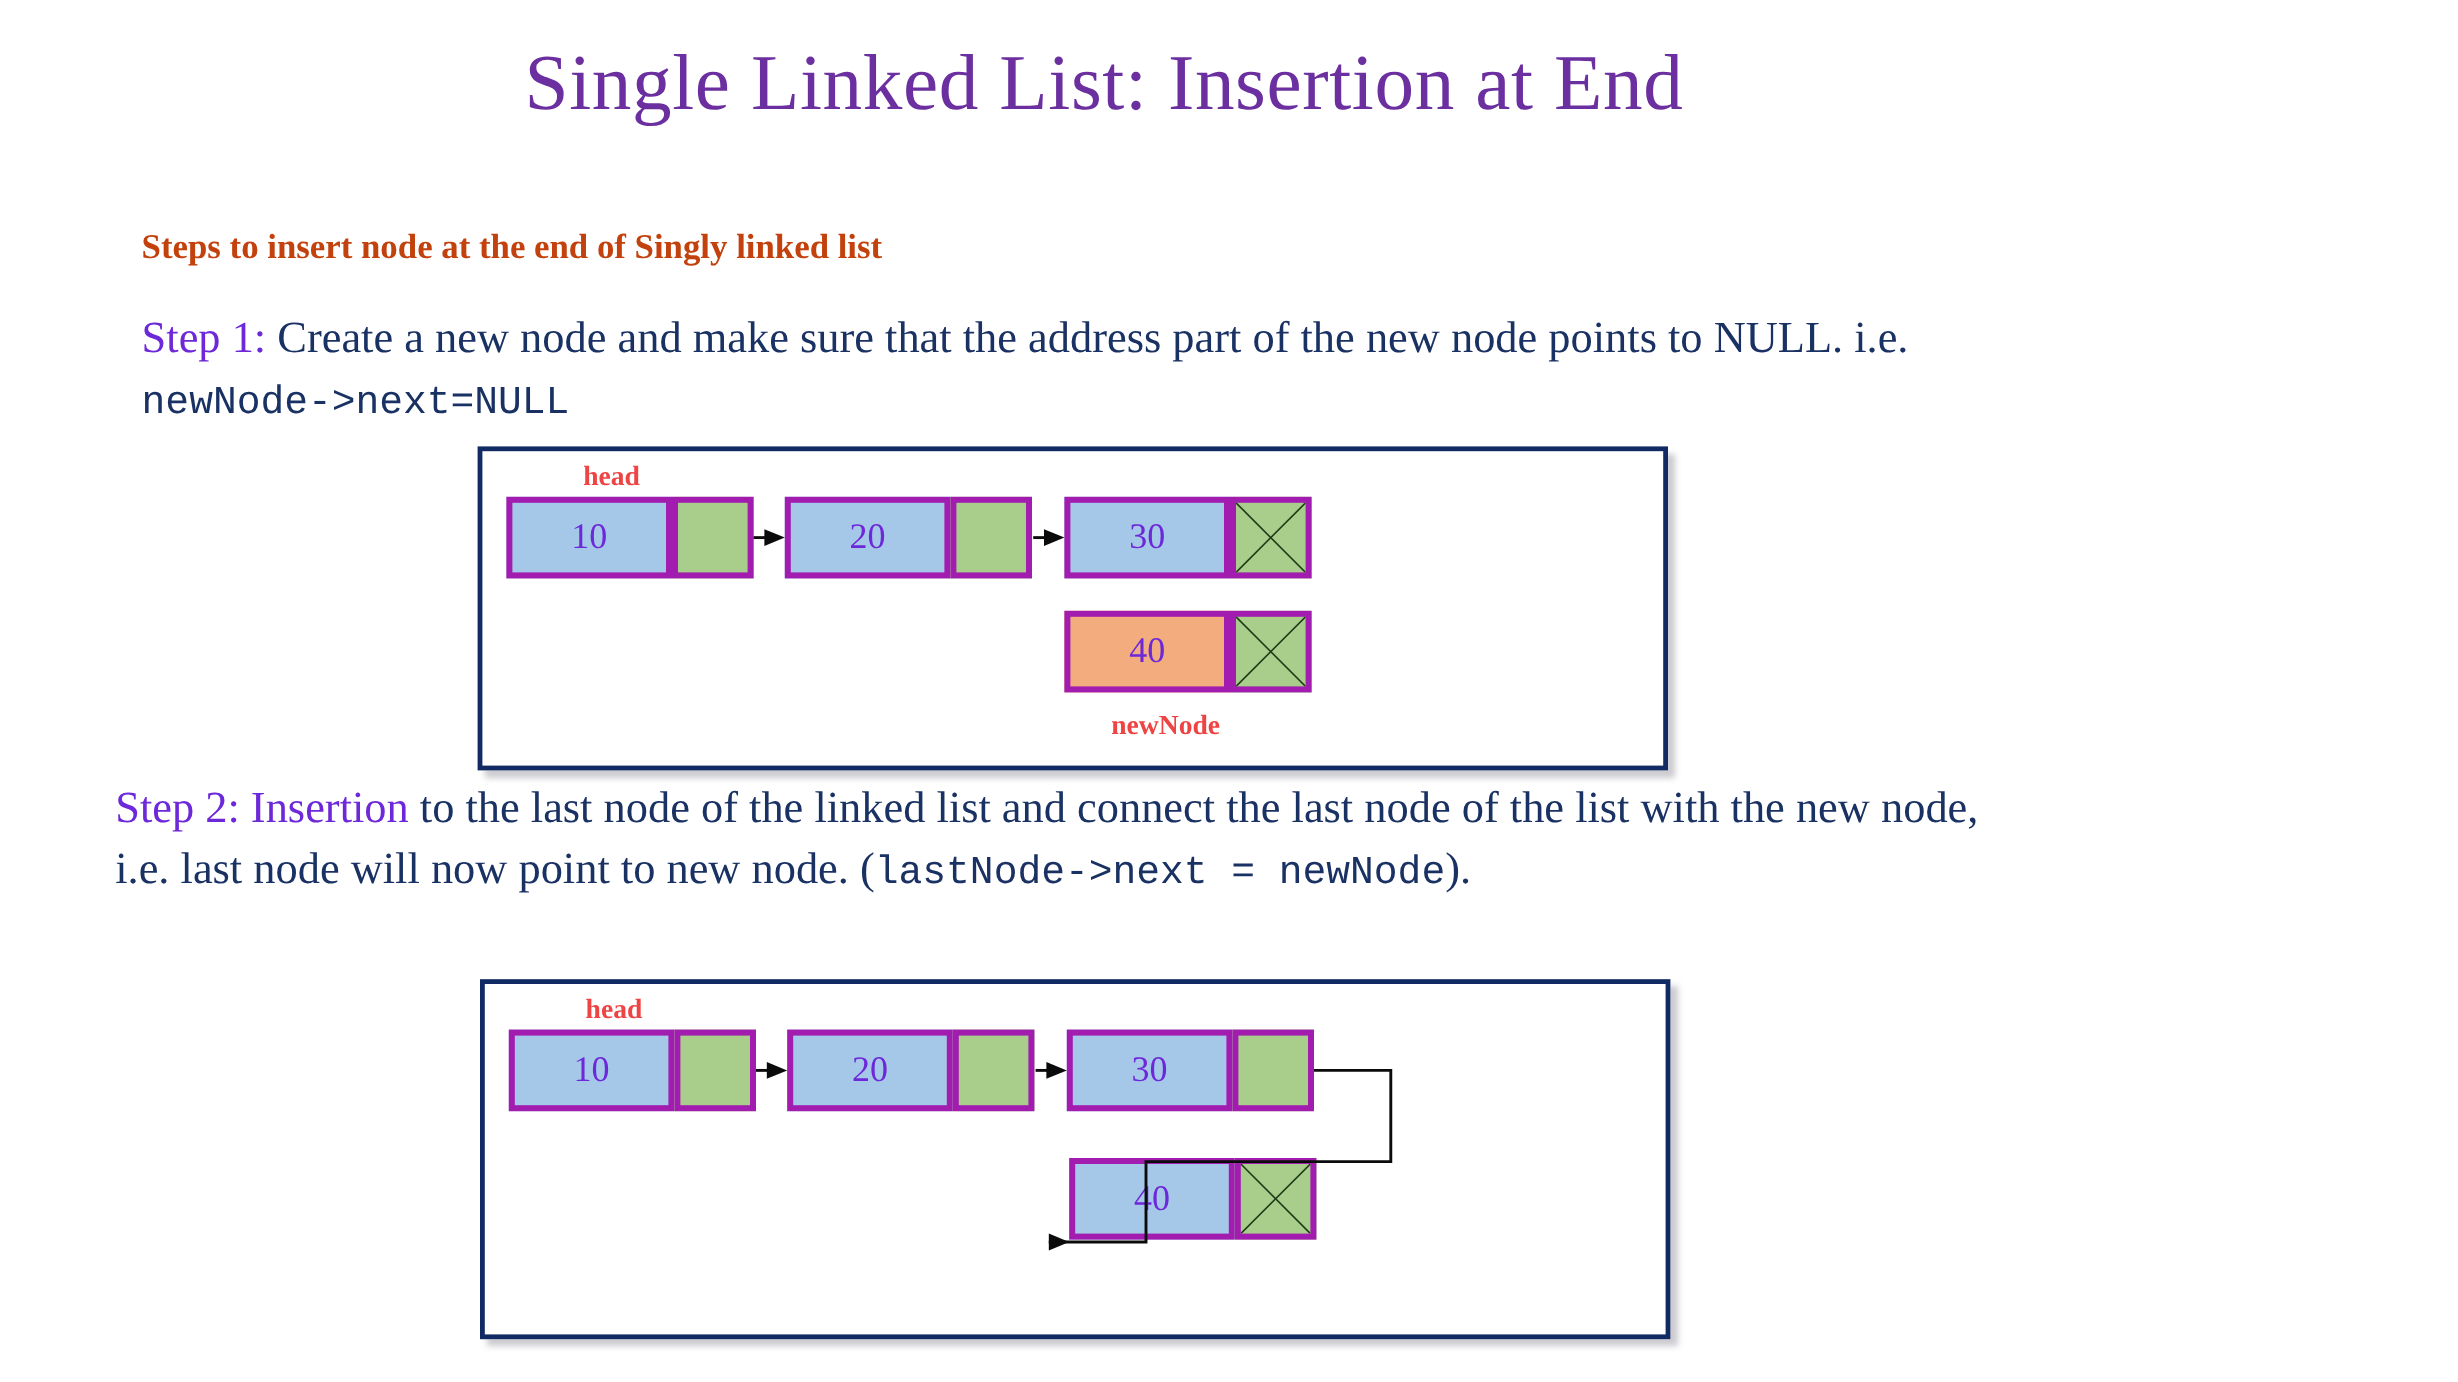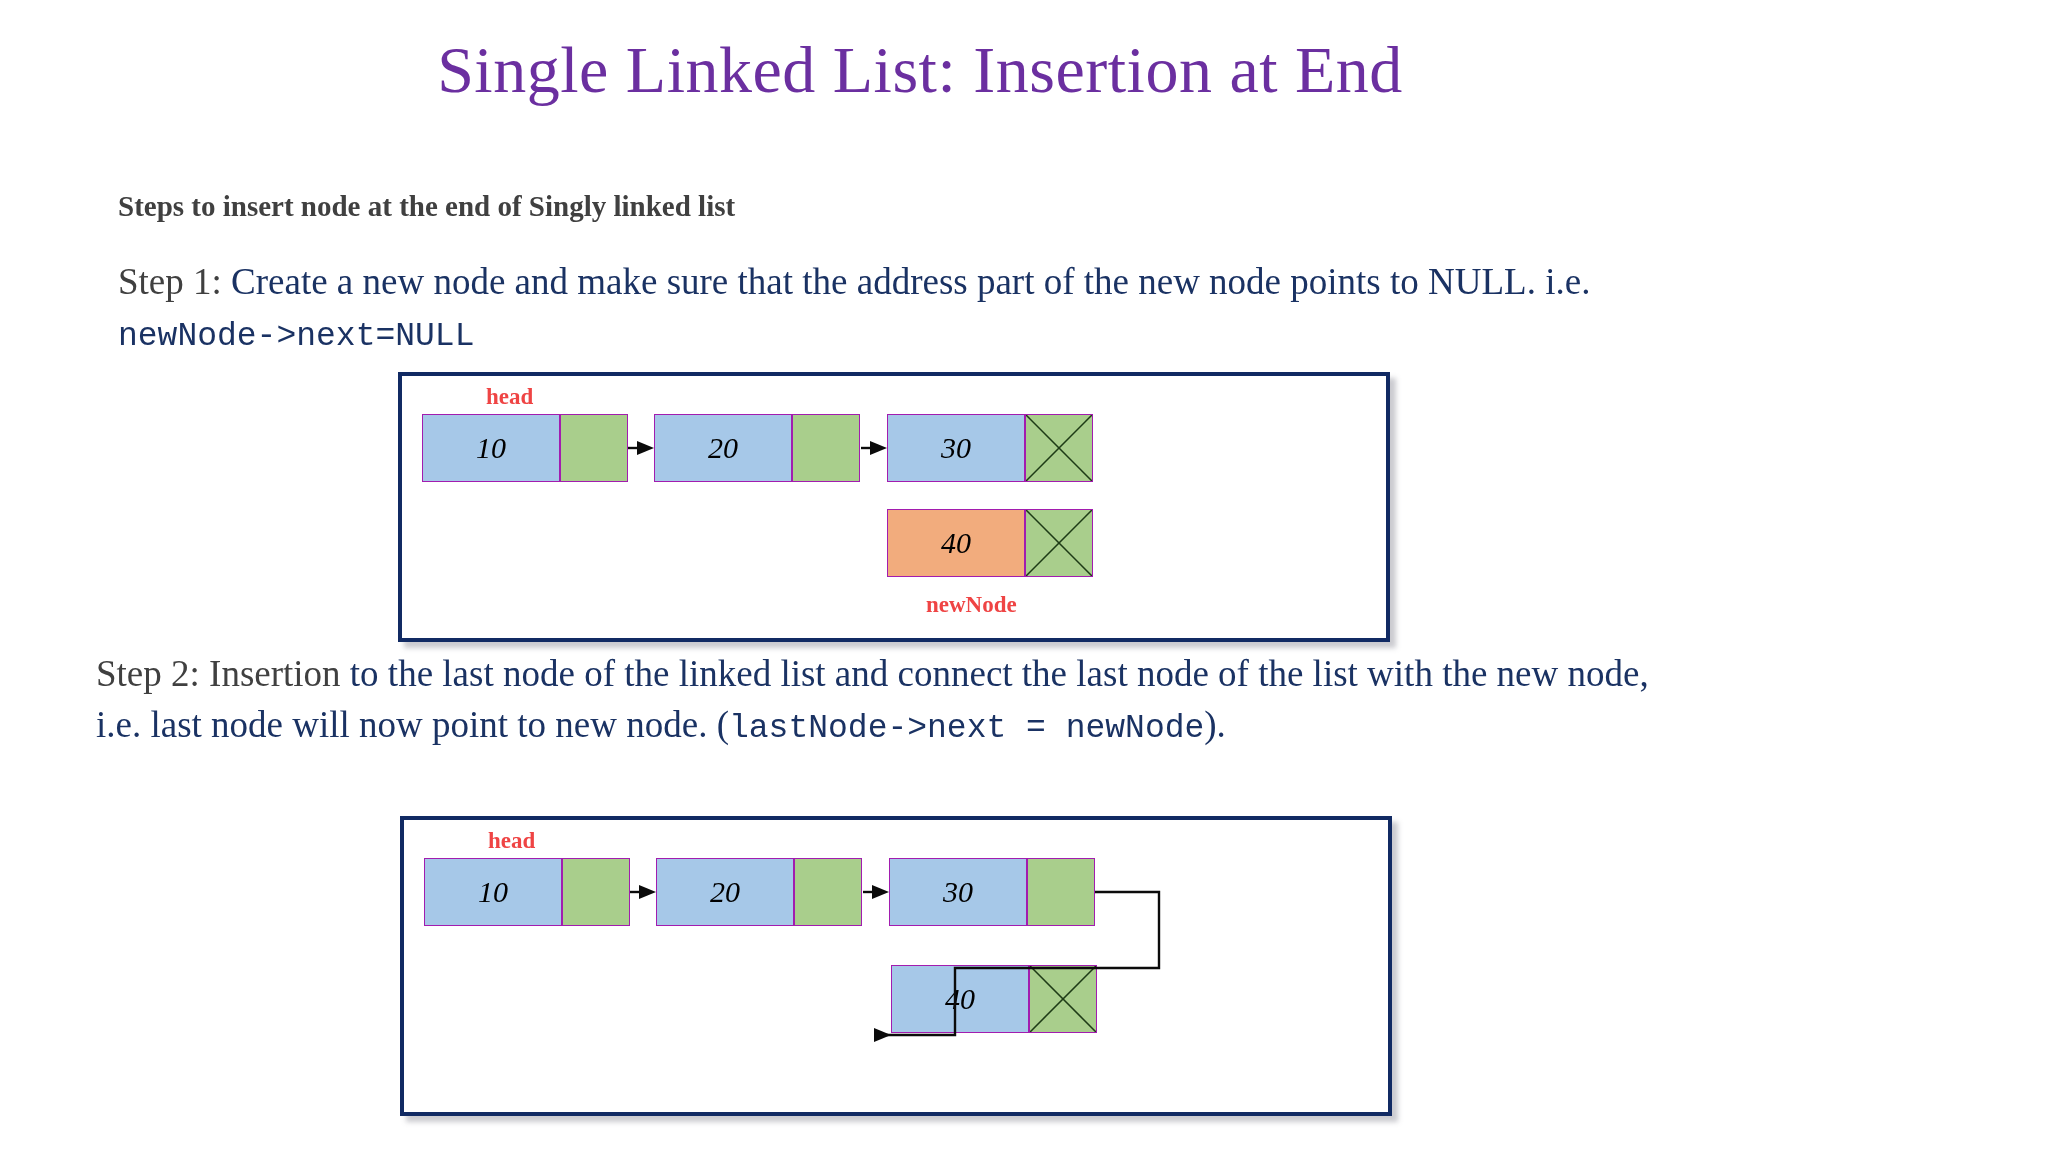--- a/index.html
+++ b/index.html
@@ -31,36 +31,36 @@
   }
 
   
   #steps-heading {
     position: absolute;
     left: 118px;
     top: 190px;
     font-family: "Liberation Serif", "DejaVu Serif", serif;
     font-size: 29px;
     font-weight: bold;
-    color: #404040;
+    color: #c2410c;
     white-space: nowrap;
   }
 
   
   .step-para {
     position: absolute;
     font-family: "Liberation Serif", "DejaVu Serif", serif;
     font-size: 37px;
     line-height: 51px;
     color: #1A3263;
   }
   #step1-para { left: 118px; top: 256px; width: 1570px; }
   #step2-para { left: 96px; top: 648px; width: 1560px; }
 
-  .step-label { color: #404040; }
+  .step-label { color: #6d28d9; }
   .code {
     font-family: "Liberation Mono", "DejaVu Sans Mono", monospace;
     font-size: 33px;
     color: #1A3263;
     letter-spacing: 0px;
   }
 
   
   .diagram-frame {
     position: absolute;
@@ -73,29 +73,28 @@
   #diagram2 { left: 400px; top: 816px; width: 992px; height: 300px; }
 
   
   .node {
     position: absolute;
     display: flex;
     box-sizing: border-box;
   }
   .cell {
     box-sizing: border-box;
-    border: 1px solid #a21caf;
+    border: 5px solid #a21caf;
     display: flex;
     align-items: center;
     justify-content: center;
     font-family: "Liberation Serif", "DejaVu Serif", serif;
     font-size: 30px;
-    color: #000000;
+    color: #6d28d9;
     position: relative;
-    font-style: italic;
   }
   .cell-data { width: 138px; height: 68px; }
   .cell-ptr  { width: 68px;  height: 68px; }
   .cell-data.blue   { background: #A6C8E8; }
   .cell-data.orange { background: #F2AC7D; }
   .cell-ptr.green   { background: #A9CE8C; }
 
   .xmark { position: absolute; inset: 0; }
   .xmark line { stroke: #1E3B16; stroke-width: 1.6; }
 

